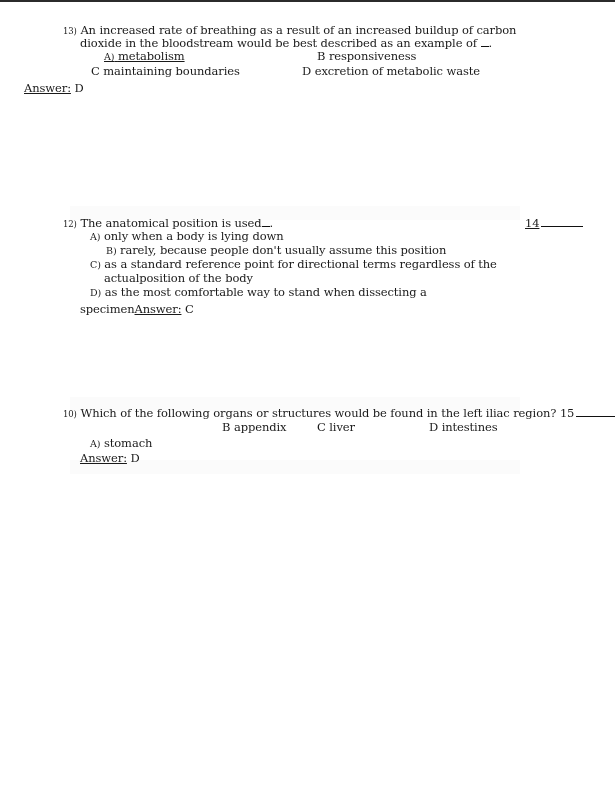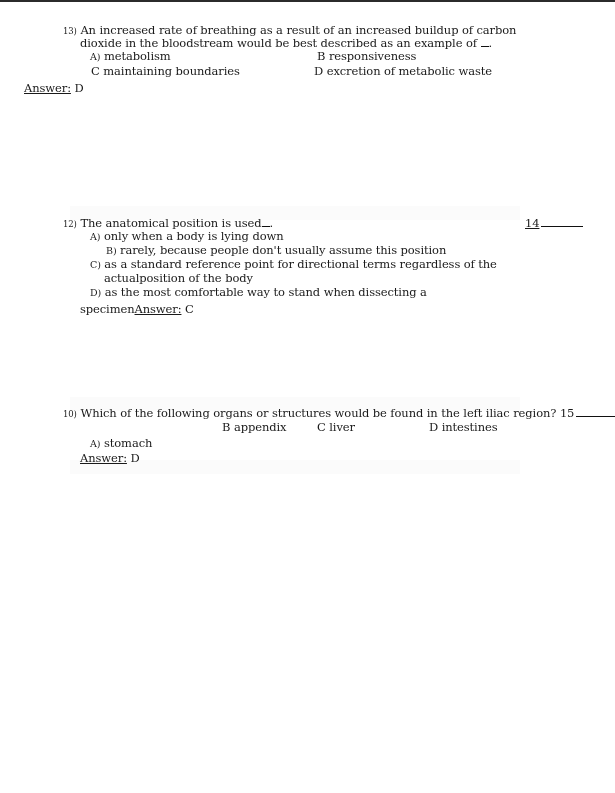--- a/index.html
+++ b/index.html
@@ -27,27 +27,27 @@
 
 <div>
   <div class="t" style="left:63px;top:19px;">
     <span class="num">13)</span>
     <span>An increased rate of breathing as a result of an increased buildup of carbon</span>
   </div>
   <div class="t" style="left:80px;top:32px;">
     <span>dioxide in the bloodstream would be best described as an example of</span>
     <span class="blank-small"></span><span>.</span>
   </div>
-  <div class="t" style="left:90px;top:45px;">
+  <div class="t" style="left:104px;top:45px;text-decoration:underline;">
     <span class="lbl">A)</span>
     <span>metabolism</span>
   </div>
   <div class="t" style="left:317px;top:45px;">B responsiveness</div>
   <div class="t" style="left:91px;top:60px;">C maintaining boundaries</div>
-  <div class="t" style="left:314px;top:60px;">D excretion of metabolic waste</div>
+  <div class="t" style="left:302px;top:60px;">D excretion of metabolic waste</div>
   <div class="t" style="left:24px;top:77px;">
     <span class="ans-label">Answer:</span>
     <span>D</span>
   </div>
 </div>
 
 <div>
   <div class="t" style="left:63px;top:212px;">
     <span class="num">12)</span>
     <span>The anatomical position is used</span><span class="blank-small"></span><span>.</span>

